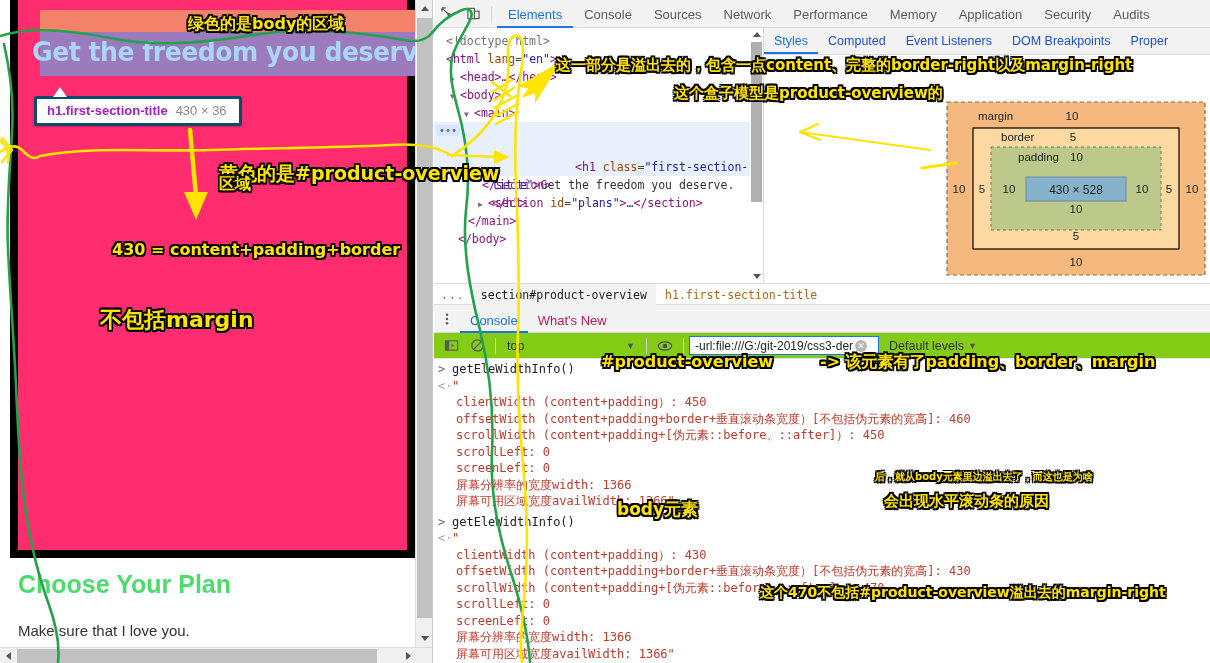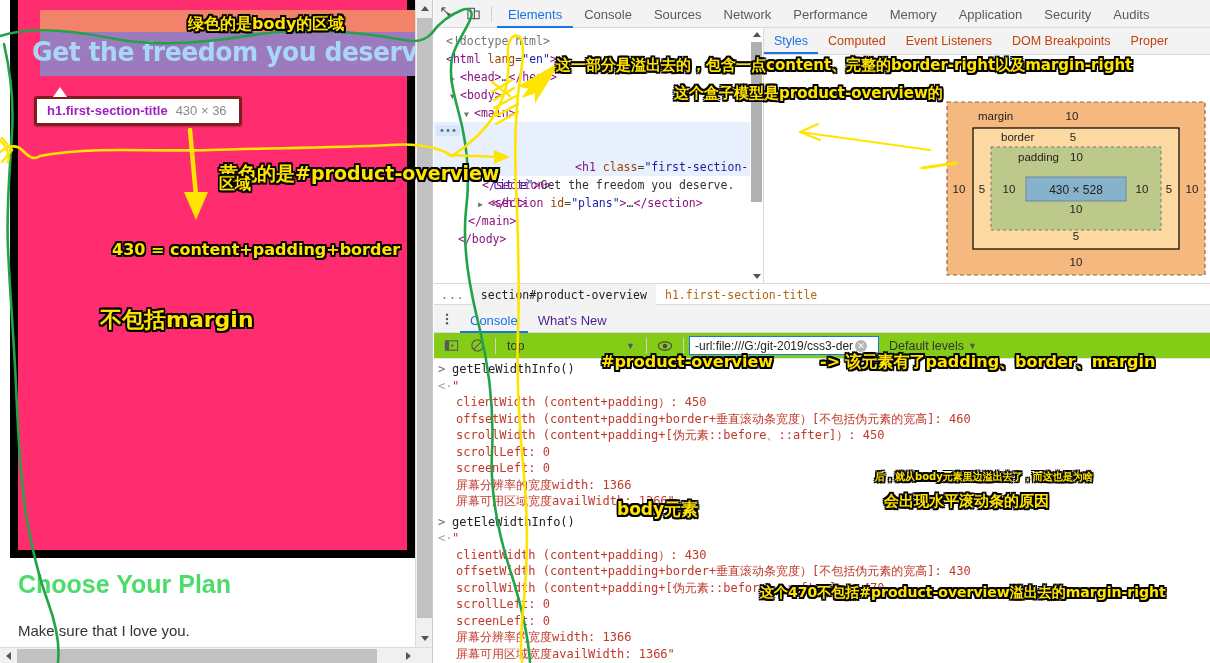--- a/index.html
+++ b/index.html
@@ -31,21 +31,21 @@
   #h1-title {
     position:absolute; left:14px; top:36px; width:440px;
     font-family:"DejaVu Sans", sans-serif;
     font-weight:900; font-size:27px; letter-spacing:-0.5px;
     color:#a9d6f5; white-space:nowrap;
     transform:scaleX(0.93); transform-origin:left center;
   }
   
   #hl-badge {
     position:absolute; left:16px; top:96px;
-    background:#fff; border:3px solid #7f1d1d;
+    background:#fff; border:3px solid #0c4a6e;
     border-radius:3px; padding:4px 12px 5px 10px;
     font-size:13px; white-space:nowrap;
     box-shadow:0 1px 2px rgba(0,0,0,.25);
   }
   #hl-badge .sel { color:#a020c0; font-weight:bold; }
   #hl-badge .dim { color:#8a8a8a; margin-left:8px; }
   #hl-badge::before {
     content:""; position:absolute; left:16px; top:-12px;
     border-left:7px solid transparent; border-right:7px solid transparent;
     border-bottom:10px solid #fff;
@@ -140,40 +140,40 @@
   }
   #dom-vscroll .thumb { position:absolute; left:1px; top:14px; width:11px; height:160px; background:#b0b0b0; }
   #dom-vscroll .a1, #dom-vscroll .a2 { position:absolute; left:0; width:13px; height:13px; display:flex; align-items:center; justify-content:center; }
   #dom-vscroll .a1 { top:0; } #dom-vscroll .a2 { bottom:0; }
 
   #styles-pane { flex:1; position:relative; }
   #styles-tabs {
     height:27px; display:flex; align-items:center; border-bottom:1px solid #dadada;
     background:#f3f3f3; overflow:hidden;
   }
-  .st-tab { padding:0 10px; height:26px; line-height:27px; font-size:12.5px; color:#c2410c; white-space:nowrap;}
+  .st-tab { padding:0 10px; height:26px; line-height:27px; font-size:12.5px; color:#1d4ed8; white-space:nowrap;}
   .st-tab.active { color:#1a73e8; border-bottom:2px solid #1a73e8; }
 
   
   #crumbs {
     height:22px; border-top:1px solid #dadada; border-bottom:1px solid #dadada;
     display:flex; align-items:center; font-size:11.5px; background:#fff;
     font-family:"DejaVu Sans Mono", monospace;
   }
   #crumbs .c { padding:0 9px; height:21px; line-height:22px; }
   #crumbs .c.dots { color:#777; letter-spacing:1px; padding:0 7px;}
   #crumbs .c.on { background:#f2f2f2; color:#222; }
   #crumbs .c.cur { color:#b1680f; }
 
   
   #drawer-tabs {
     height:28px; display:flex; align-items:center; border-bottom:1px solid #dadada;
     background:#f3f3f3;
   }
-  .dr-tab { padding:0 10px; height:27px; line-height:29px; font-size:13px; color:#4c1d95; }
+  .dr-tab { padding:0 10px; height:27px; line-height:29px; font-size:13px; color:#be185d; }
   .dr-tab.active { color:#1a73e8; border-bottom:2px solid #1a73e8; }
   #console-toolbar {
     height:26px; display:flex; align-items:center; border-bottom:1px solid #e4e4e4;
     background:#84cc16; padding-left:4px;
   }
   .ctx-select {
     width:140px; display:flex; align-items:center; justify-content:space-between;
     font-size:12.5px; color:#333; padding:0 6px;
   }
   #filter-box {

